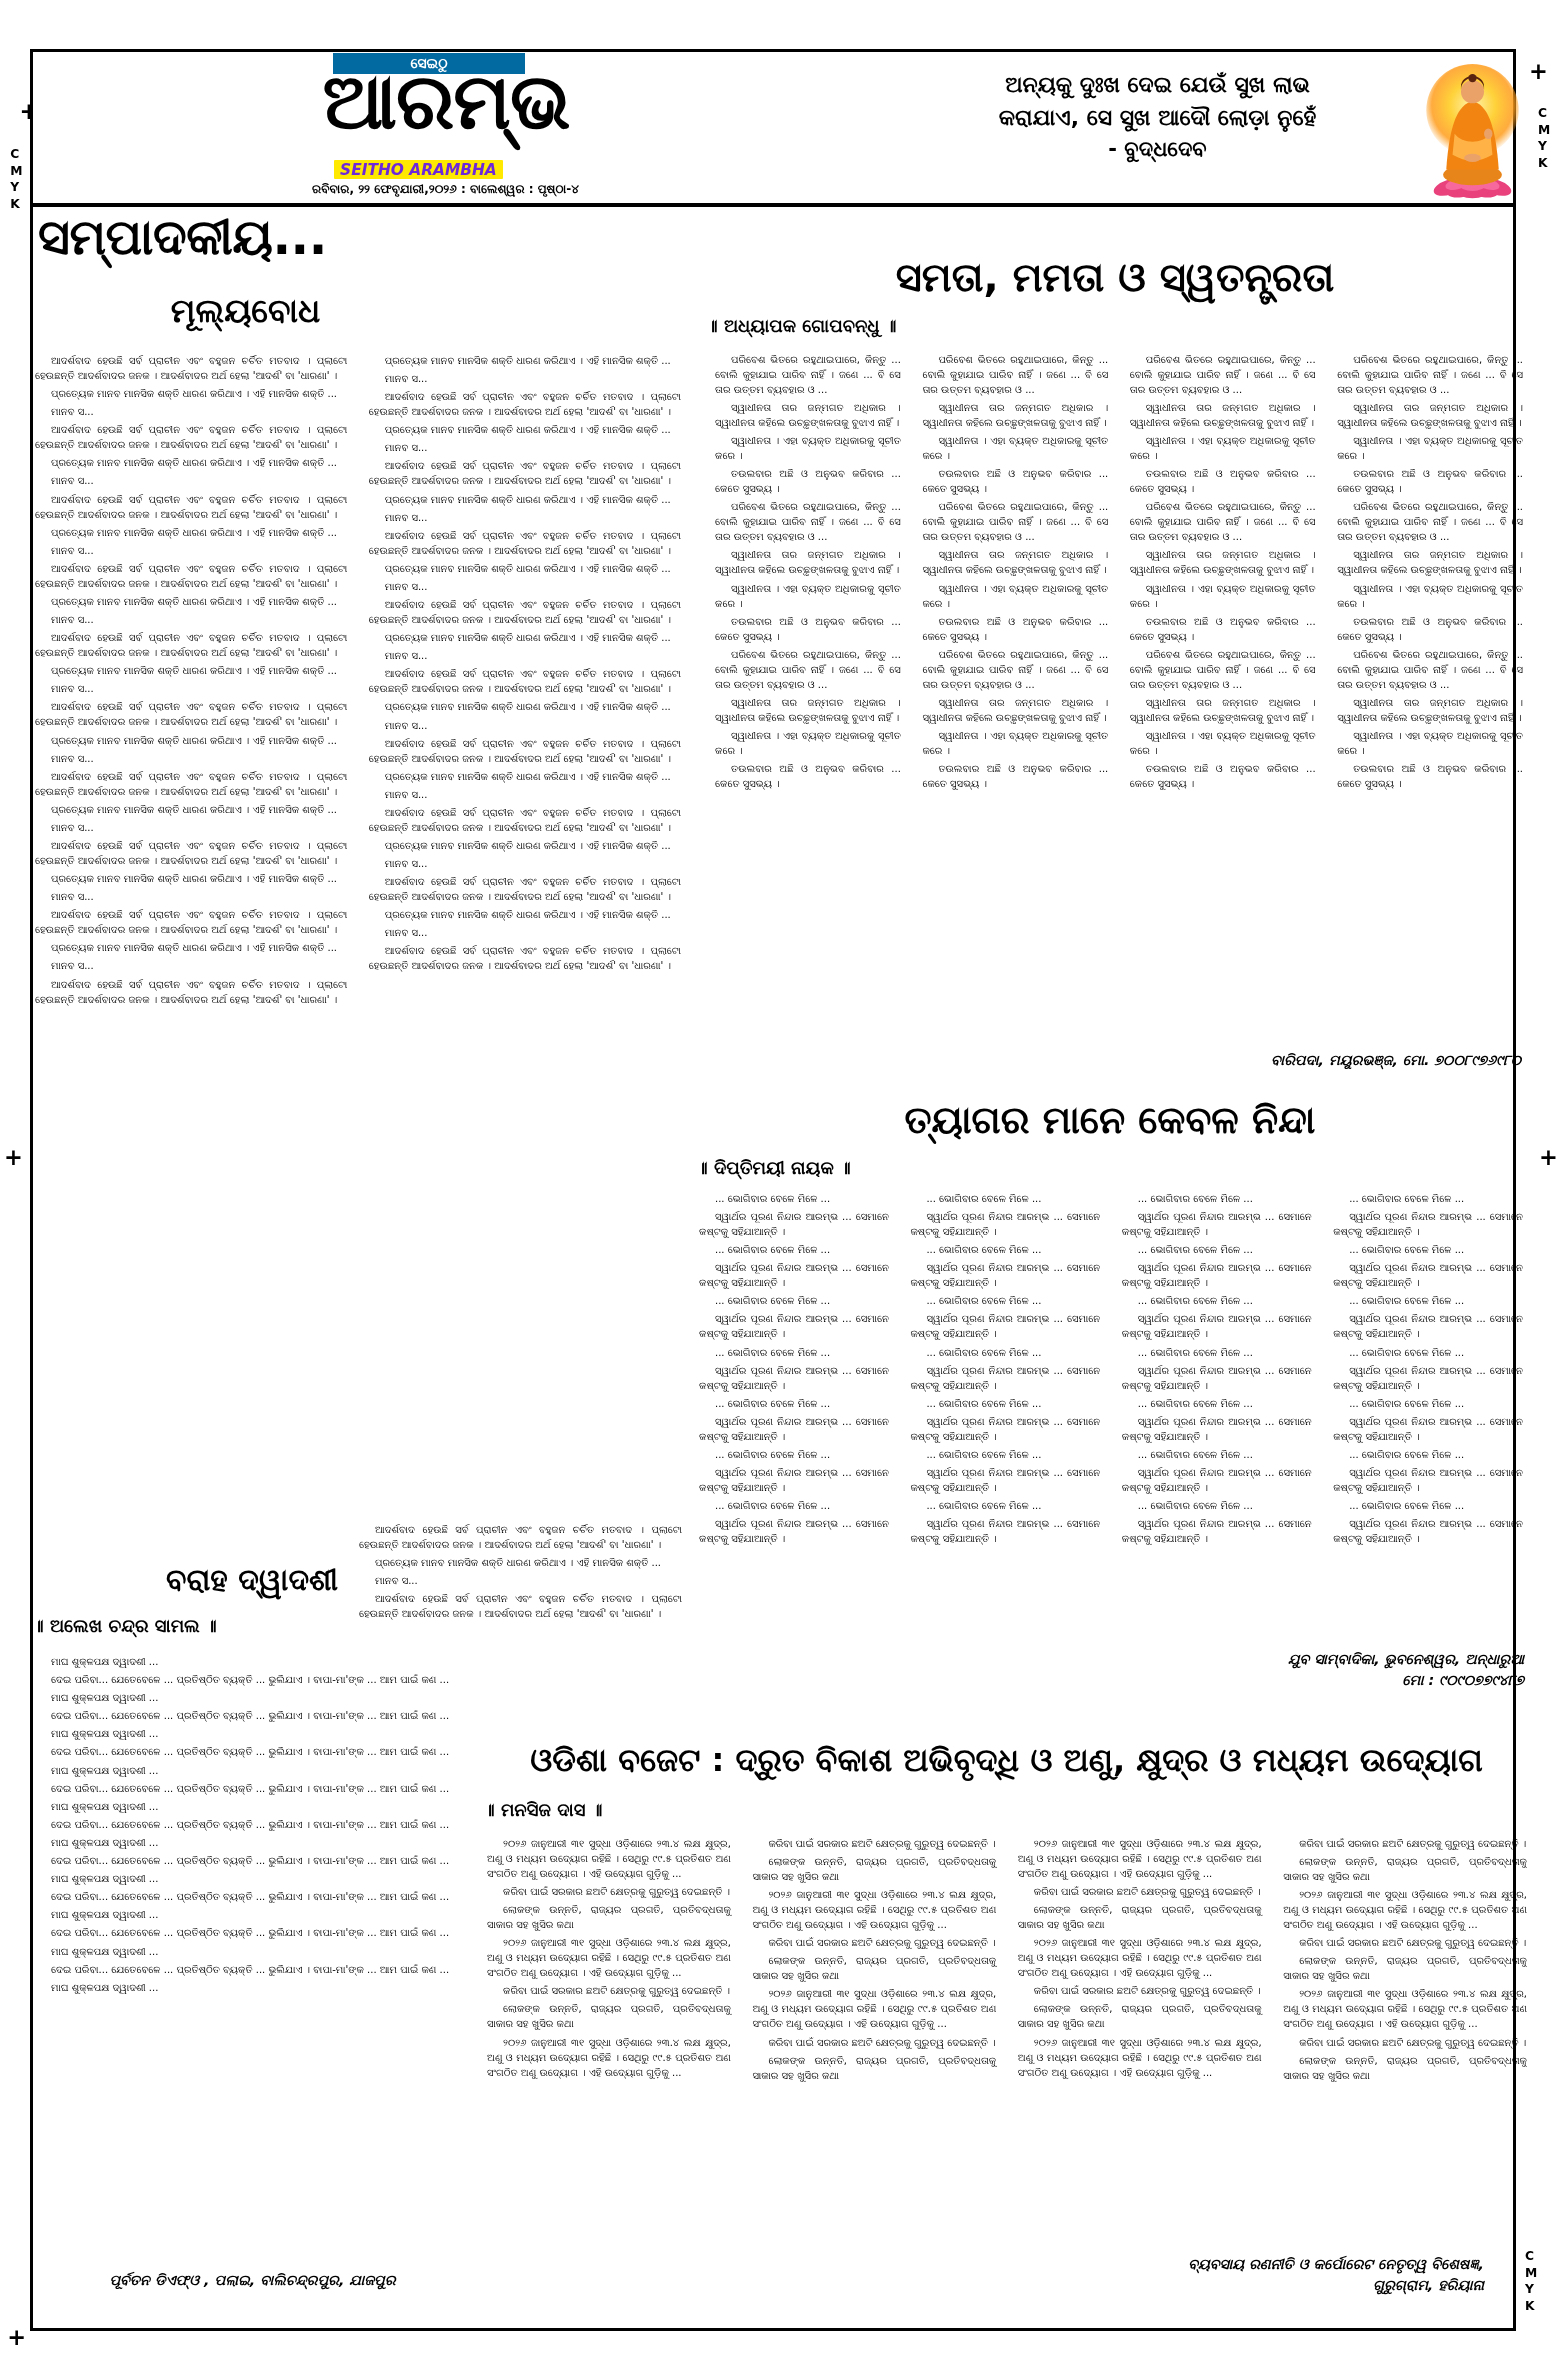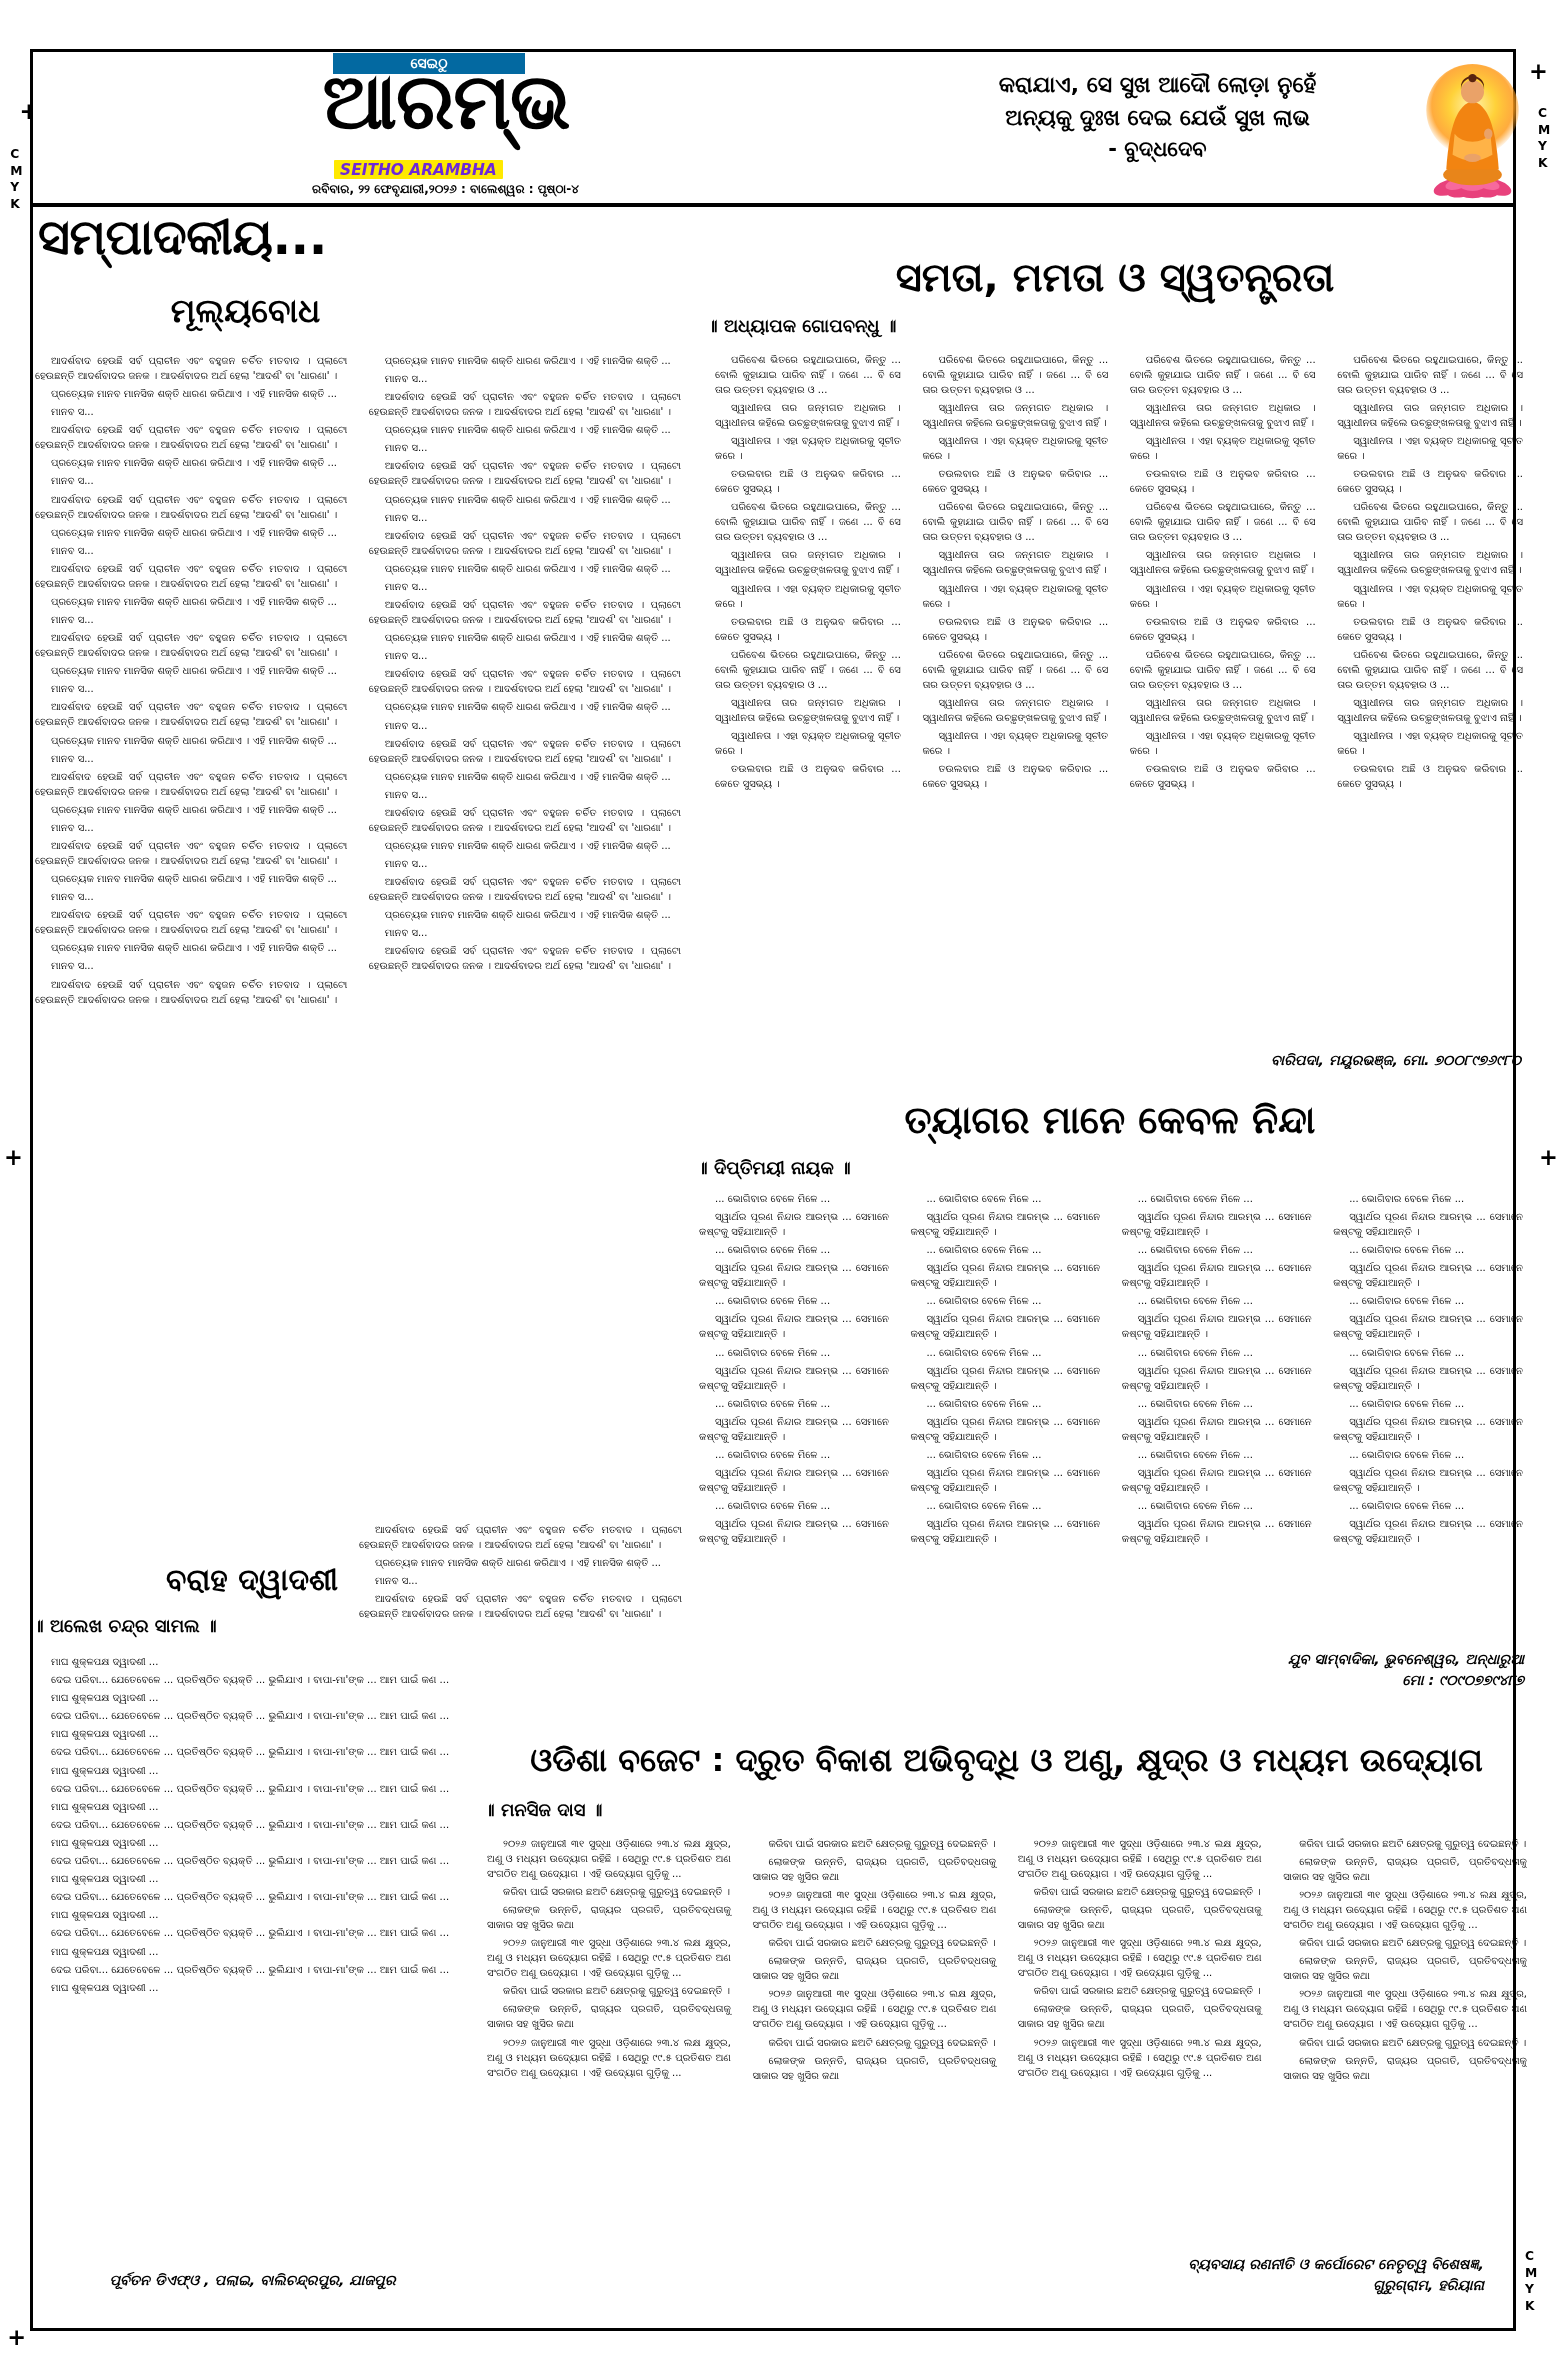--- a/index.html
+++ b/index.html
@@ -72,22 +72,22 @@
 <div class="frame"></div>
 
 <div class="mast-banner">
   <span>ସେଇଠୁ</span>
 </div>
 <div class="mast-title">ଆରମ୍ଭ</div>
 <div class="mast-sub">SEITHO ARAMBHA</div>
 <div class="mast-date">ରବିବାର, ୨୨ ଫେବୃଯାରୀ,୨୦୨୬ : ବାଲେଶ୍ୱର : ପୃଷ୍ଠା-୪</div>
 
 <div class="quote">
+  <div>ଅନ୍ୟକୁ ଦୁଃଖ ଦେଇ ଯେଉଁ ସୁଖ ଲାଭ</div>
   <div>କରାଯାଏ, ସେ ସୁଖ ଆଦୌ ଲୋଡ଼ା ନୁହେଁ</div>
-  <div>ଅନ୍ୟକୁ ଦୁଃଖ ଦେଇ ଯେଉଁ ସୁଖ ଲାଭ</div>
   <div class="attr">- ବୁଦ୍ଧଦେବ</div>
 </div>
 <div class="buddha">
   <svg viewBox="0 0 200 280" width="105" height="149">
     <defs>
       <radialGradient id="halo" cx="50%" cy="45%" r="55%">
         <stop offset="0%" stop-color="#fff3b0"></stop>
         <stop offset="45%" stop-color="#ffd23a"></stop>
         <stop offset="80%" stop-color="#ff9d1c" stop-opacity="0.85"></stop>
         <stop offset="100%" stop-color="#ff9d1c" stop-opacity="0"></stop>

